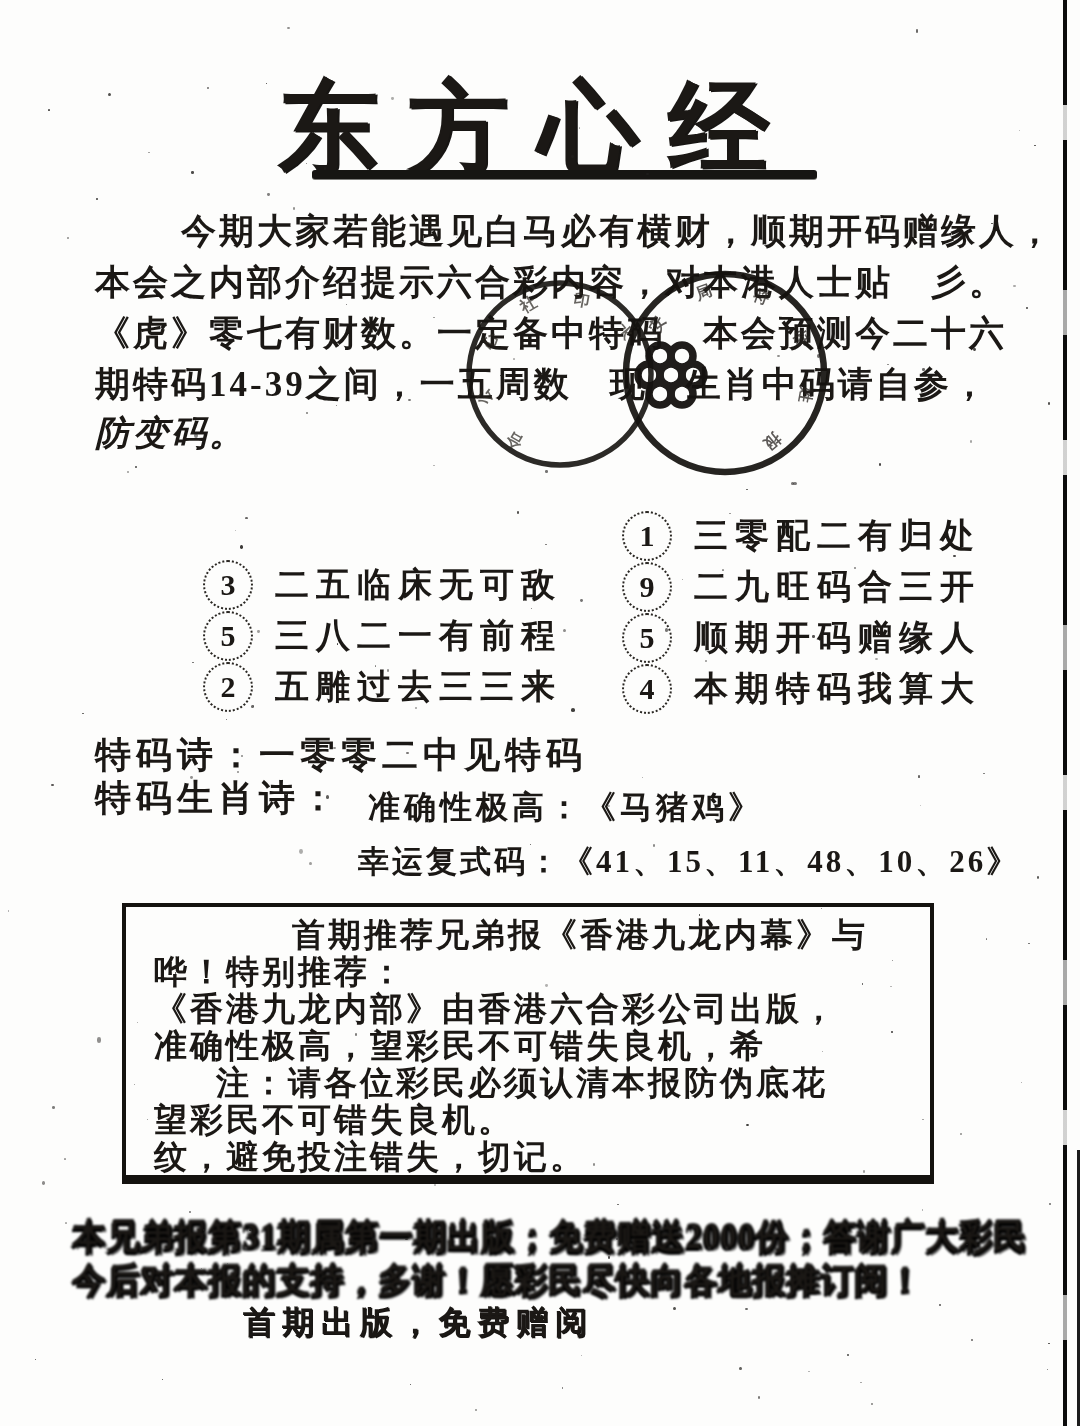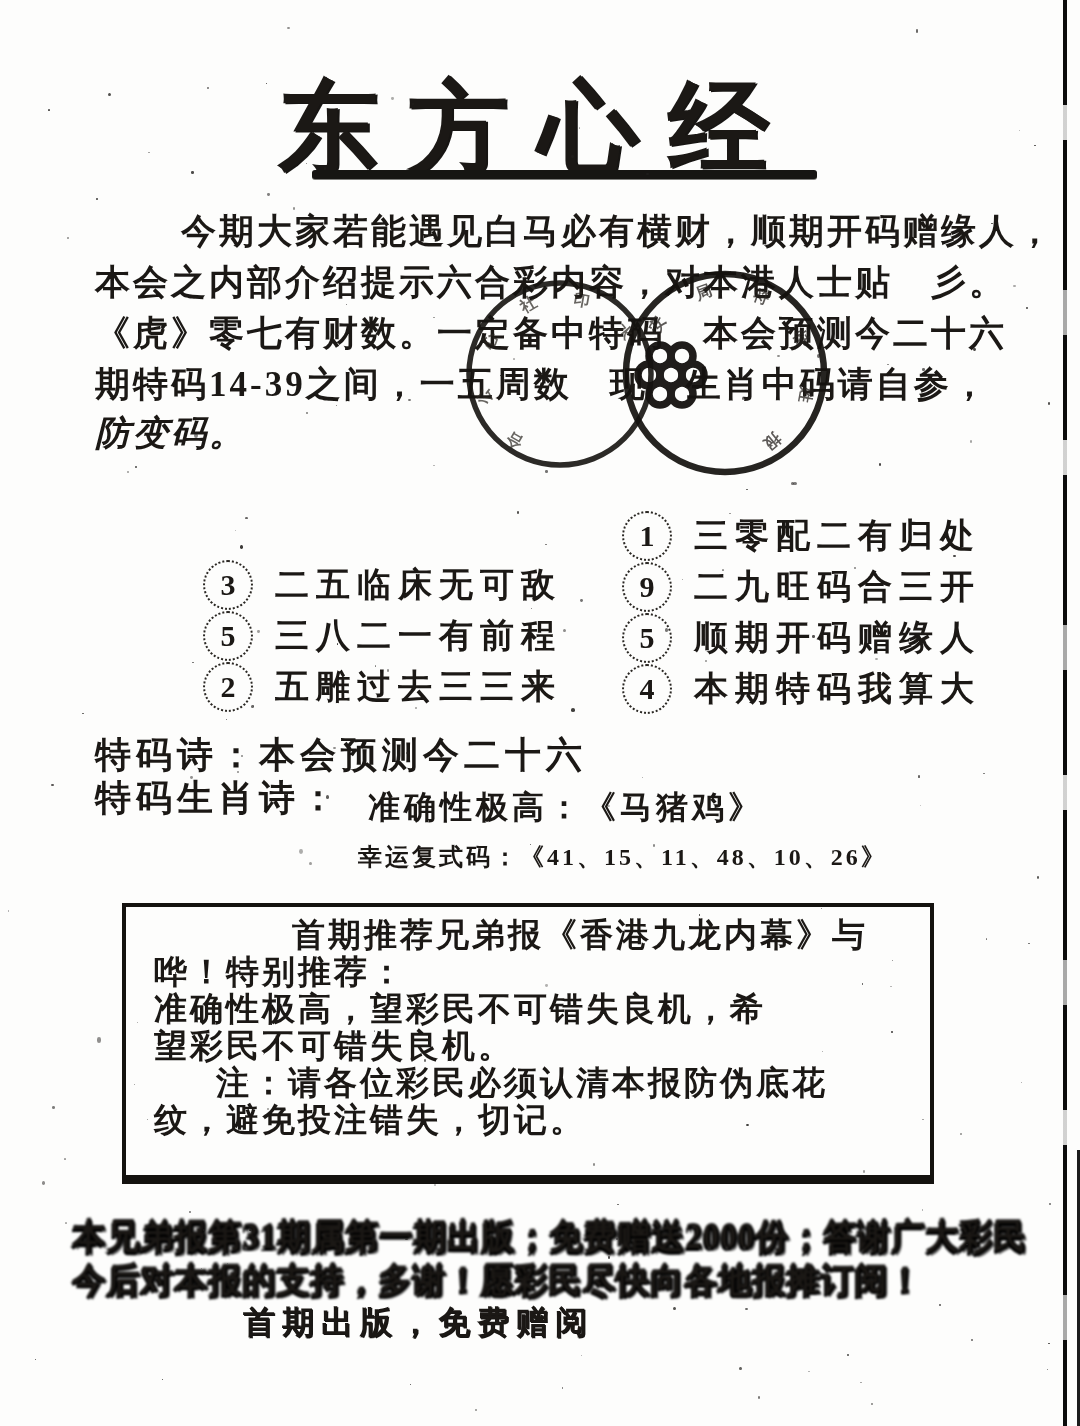--- a/index.html
+++ b/index.html
@@ -48,21 +48,21 @@
     font-size:30px;font-weight:700;
   }
   .verse-text{font-size:34px;font-weight:600;letter-spacing:7px;}
   
   .tema-line{left:95px;font-size:36px;font-weight:800;letter-spacing:5px;white-space:nowrap;}
   .small-poem{
     left:95px;top:812px;
     font-size:22px;font-weight:600;line-height:27px;letter-spacing:1px;
   }
   .buchu{left:368px;top:786px;font-size:32px;font-weight:700;letter-spacing:4px;white-space:nowrap;}
-  .fushi{left:358px;top:841px;font-size:24px;font-weight:700;letter-spacing:3px;white-space:nowrap;}
+  .fushi{left:358px;top:841px;font-size:31px;font-weight:700;letter-spacing:3px;white-space:nowrap;}
   
   .promo-box{
     left:122px;top:903px;width:758px;height:258px;
     border:4px solid #14120f;border-bottom-width:9px;
     padding:10px 18px 0 28px;
   }
   .promo-line{font-size:33px;font-weight:600;line-height:37px;letter-spacing:3px;white-space:nowrap;}
   .promo-indent-1{padding-left:138px;}
   .promo-indent-2{padding-left:62px;}
   
@@ -165,38 +165,39 @@
   <div class="abs verse-row" style="left:622px;top:613px;">
     <span class="verse-circle">5</span>
     <span class="verse-text">顺期开码赠缘人</span>
   </div>
   <div class="abs verse-row" style="left:622px;top:664px;">
     <span class="verse-circle">4</span>
     <span class="verse-text">本期特码我算大</span>
   </div>
 
   <div class="abs tema-line" style="top:731px;">
-    <span>特码诗：</span><span>本会预测今二十六</span>
+    <span>特码诗：</span><span>一零零二中见特码</span>
   </div>
   <div class="abs tema-line" style="top:774px;">特码生肖诗：</div>
 
 
   <div class="abs buchu">
     <span>准确性极高：</span><span>《马猪鸡》</span>
   </div>
   <div class="abs fushi">
     <span>幸运复式码：</span><span>《41、15、11、48、10、26》</span>
   </div>
 
   <div class="abs promo-box">
     <div class="promo-line promo-indent-1">首期推荐兄弟报《香港九龙内幕》与</div>
     <div class="promo-line">哗！特别推荐：</div>
+    <div class="promo-line">《香港九龙内部》由香港六合彩公司出版，</div>
     <div class="promo-line">准确性极高，望彩民不可错失良机，希</div>
+    <div class="promo-line promo-indent-2">注：请各位彩民必须认清本报防伪底花</div>
     <div class="promo-line">望彩民不可错失良机。</div>
-    <div class="promo-line promo-indent-2">注：请各位彩民必须认清本报防伪底花</div>
     <div class="promo-line">纹，避免投注错失，切记。</div>
   </div>
 
   <div class="abs smudged">
     <div>本兄弟报第31期属第一期出版；免费赠送2000份；答谢广大彩民</div>
     <div>今后对本报的支持，多谢！愿彩民尽快向各地报摊订阅！</div>
   </div>
 
   <div class="abs closing">首期出版，免费赠阅</div>
 

